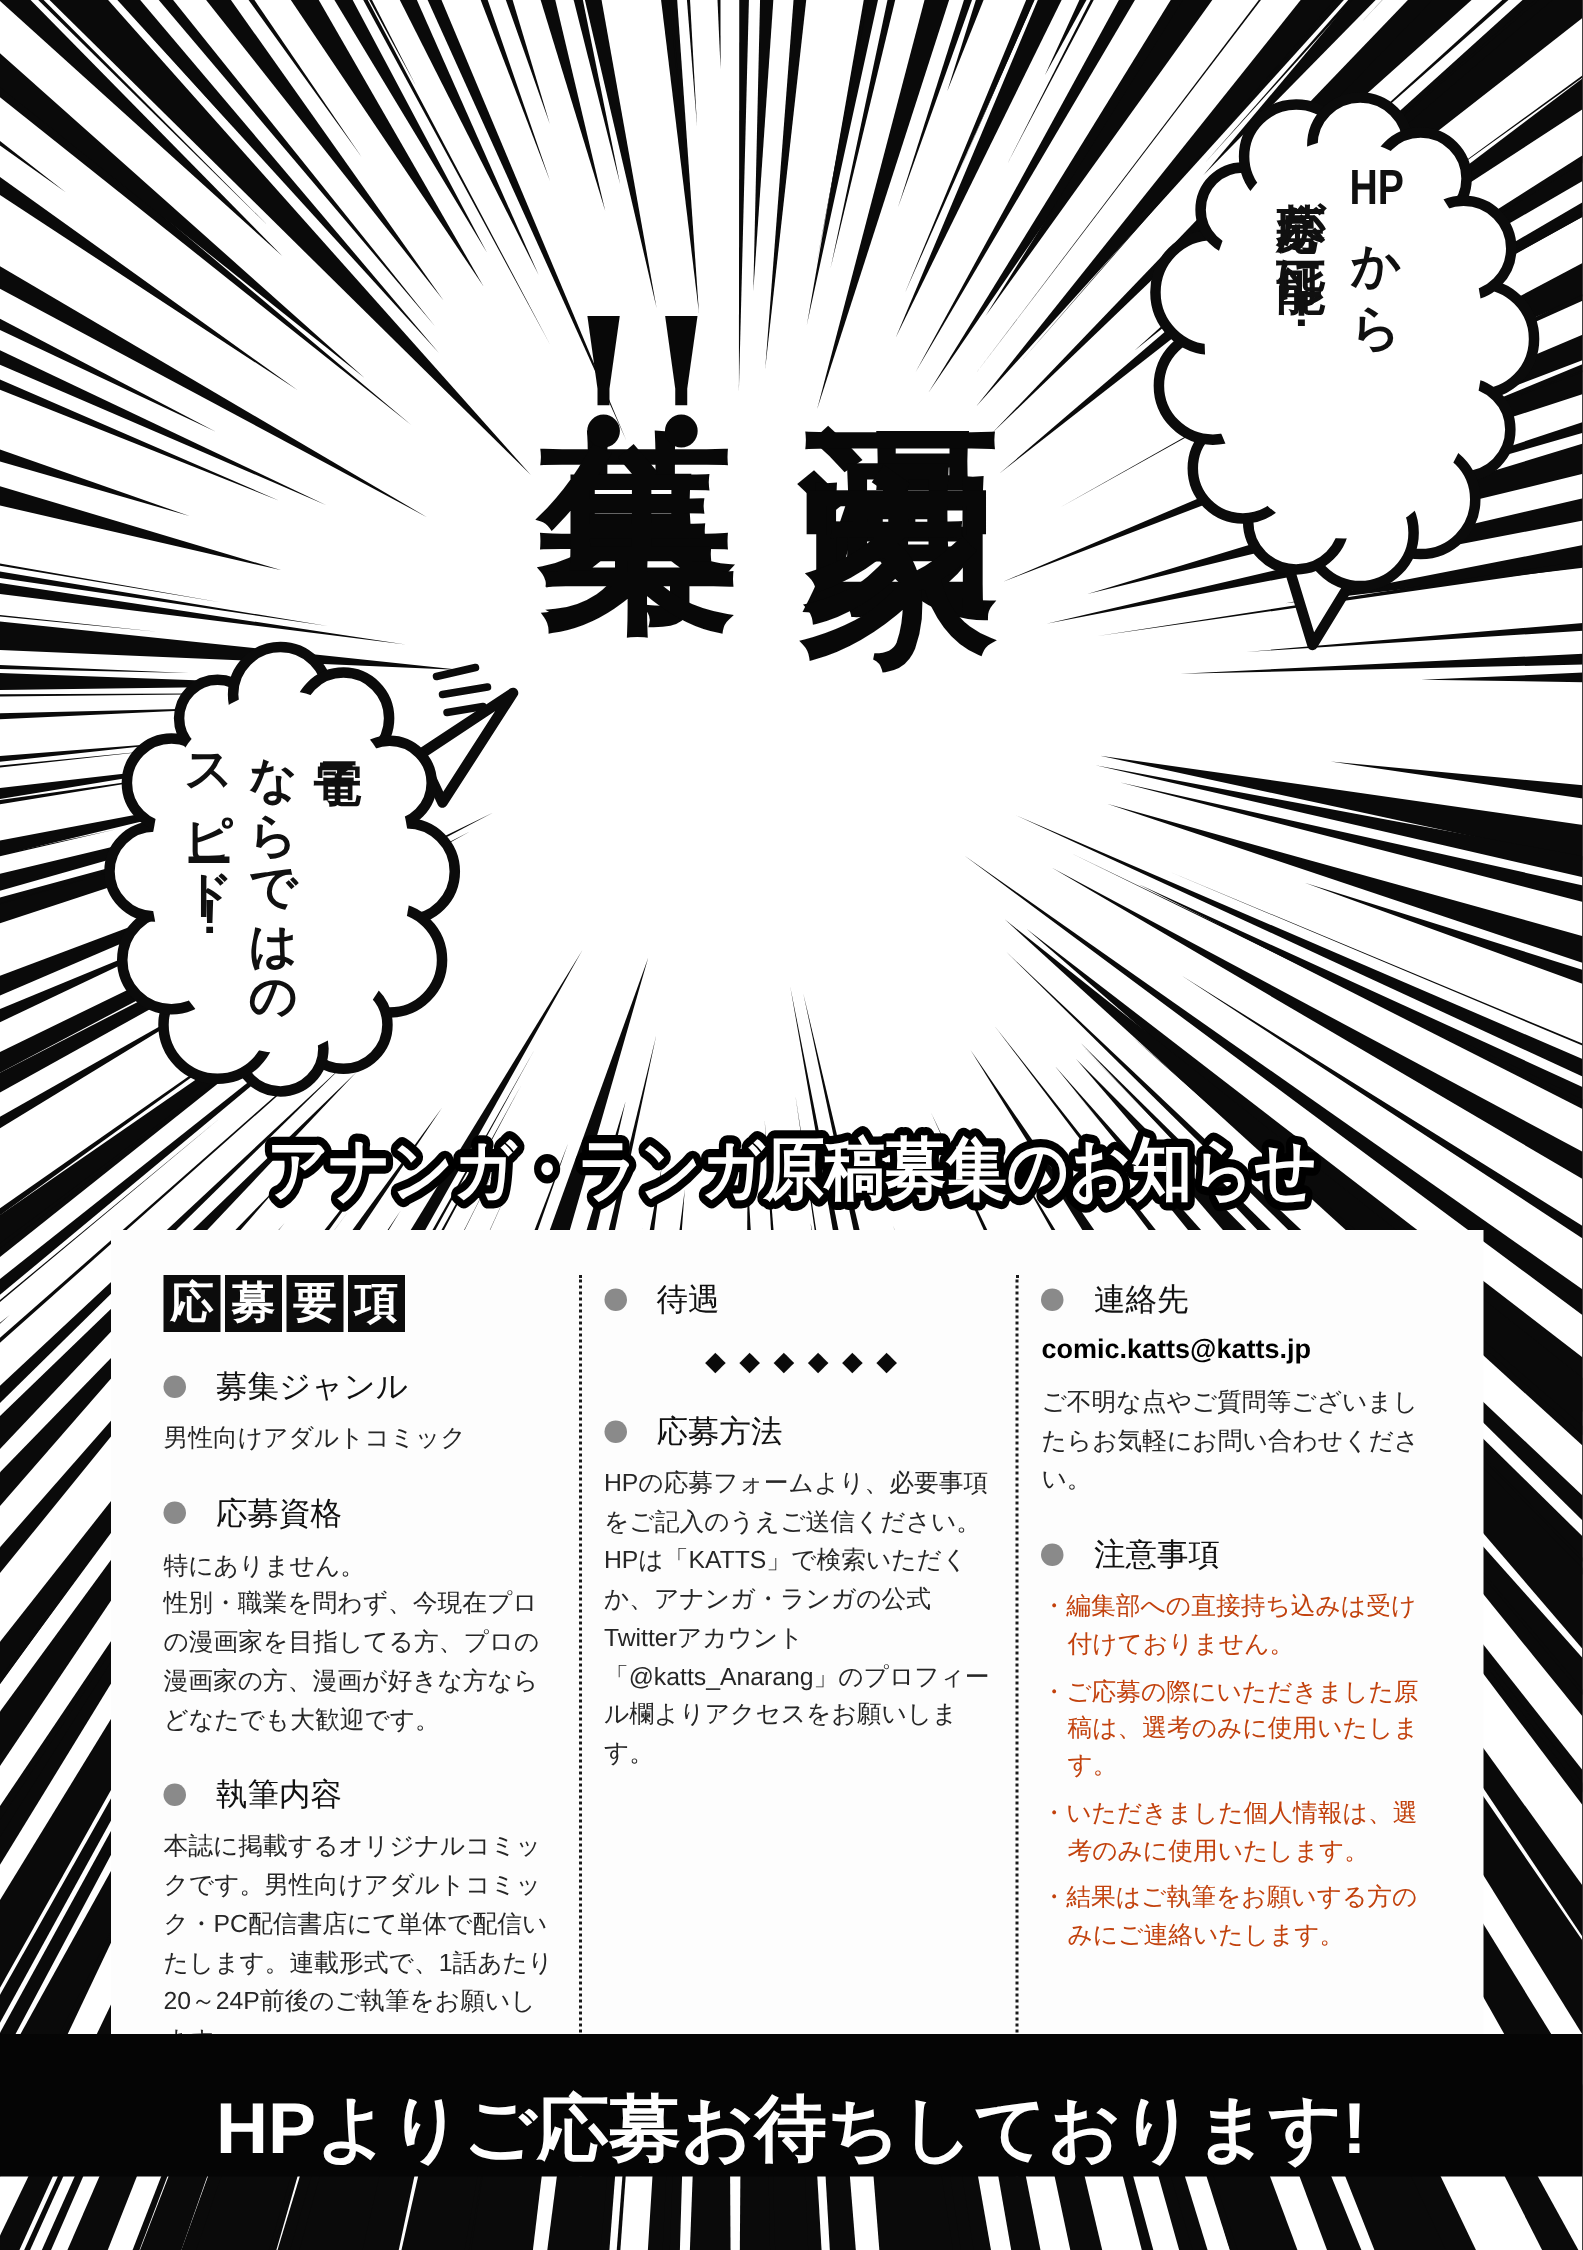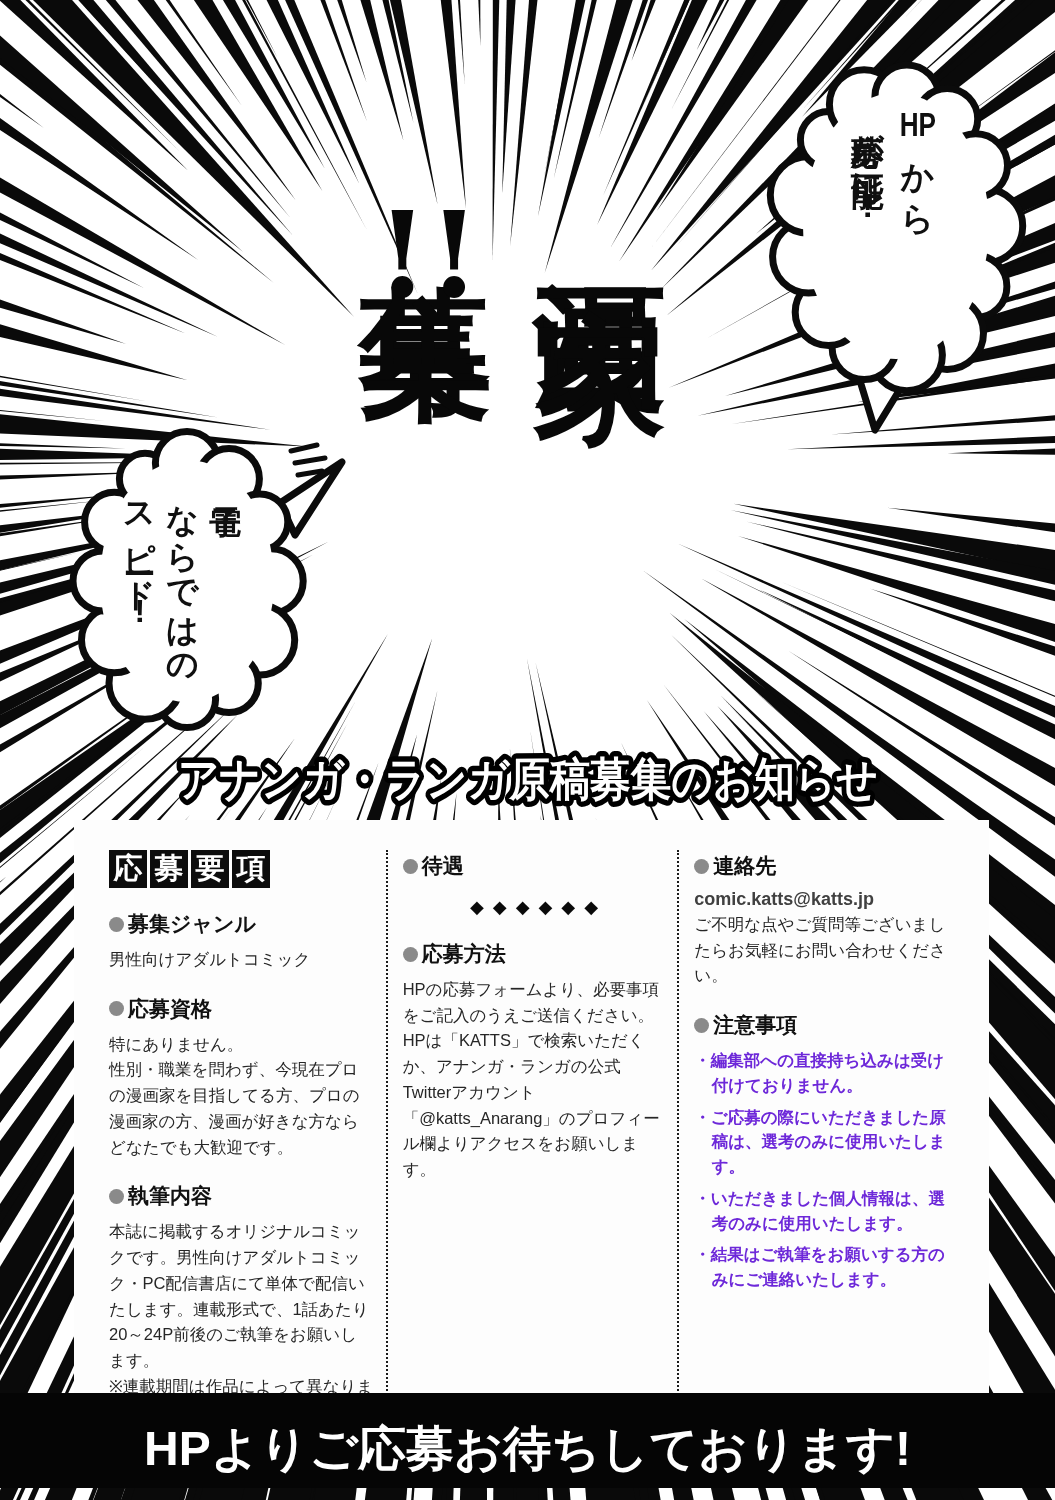--- a/index.html
+++ b/index.html
@@ -27,34 +27,34 @@
 
   
   .info-box{position:absolute;left:74px;top:820px;width:915px;height:574px;background:#fdfdfd;
     box-sizing:border-box;padding:30px 20px 18px 20px;display:grid;grid-template-columns:1fr 1fr 1fr;
     color:#222;}
   .col{padding:0 12px 0 15px;box-sizing:border-box;}
   .col + .col{border-left:2px dotted #1a1a1a;}
   .box-title{display:flex;gap:3px;margin:0 0 18px 0;}
   .box-title .ch{width:38px;height:38px;background:#0c0c0c;color:#fff;font-weight:700;font-size:29px;
     display:flex;align-items:center;justify-content:center;flex:none;}
-  .sec-h{display:flex;align-items:center;gap:4px;font-weight:700;font-size:21px;color:#111;
+  .sec-h{display:flex;align-items:center;gap:20px;font-weight:400;font-size:21px;color:#111;
     margin:22px 0 9px 0;}
   .sec-h.first{margin-top:2px;}
   .sec-h .dot{width:15px;height:15px;border-radius:50%;background:#8a8a8a;flex:none;}
   .sec-b{font-size:16.5px;line-height:1.56;color:#262626;white-space:pre-line;}
-  .email{font-weight:700;font-size:18px;color:#404040;margin:0 0 2px 0;}
+  .email{font-weight:700;font-size:18px;color:#000000;margin:0 0 13px 0;}
   .diamonds{text-align:center;font-size:18px;letter-spacing:9px;text-indent:9px;color:#0a0a0a;margin:16px 0 0 0;}
-  .notes{list-style:none;margin:2px 0 0 0;padding:0;font-size:16.5px;line-height:1.5;color:#6d28d9;font-weight:bold;}
+  .notes{list-style:none;margin:2px 0 0 0;padding:0;font-size:16.5px;line-height:1.5;color:#c2410c;}
   .notes li{padding-left:1.05em;text-indent:-1.05em;margin-bottom:7px;}
   .notes li::before{content:"・";}
 
   
-  .footer{position:absolute;left:0;top:1393px;width:1055px;height:95px;background:#050505;
-    display:flex;justify-content:center;align-items:center;}
+  .footer{position:absolute;left:0;top:1356px;width:1055px;height:95px;background:#050505;
+    display:flex;justify-content:center;align-items:flex-end;}
   .footer-text{margin-top:16px;font-size:48px;font-weight:700;color:#fff;letter-spacing:0;}
 </style>
 </head>
 <body>
 
 <div class="stage">
 
   <svg id="burst" viewBox="0 0 1055 1500" xmlns="http://www.w3.org/2000/svg">
       <circle cx="490" cy="460" r="1350" fill="#ffffff"></circle>
       <path d="M947.4,453.2 L1989.1,407.0 L1990.0,468.5 Z" fill="#0a0a0a"></path>

